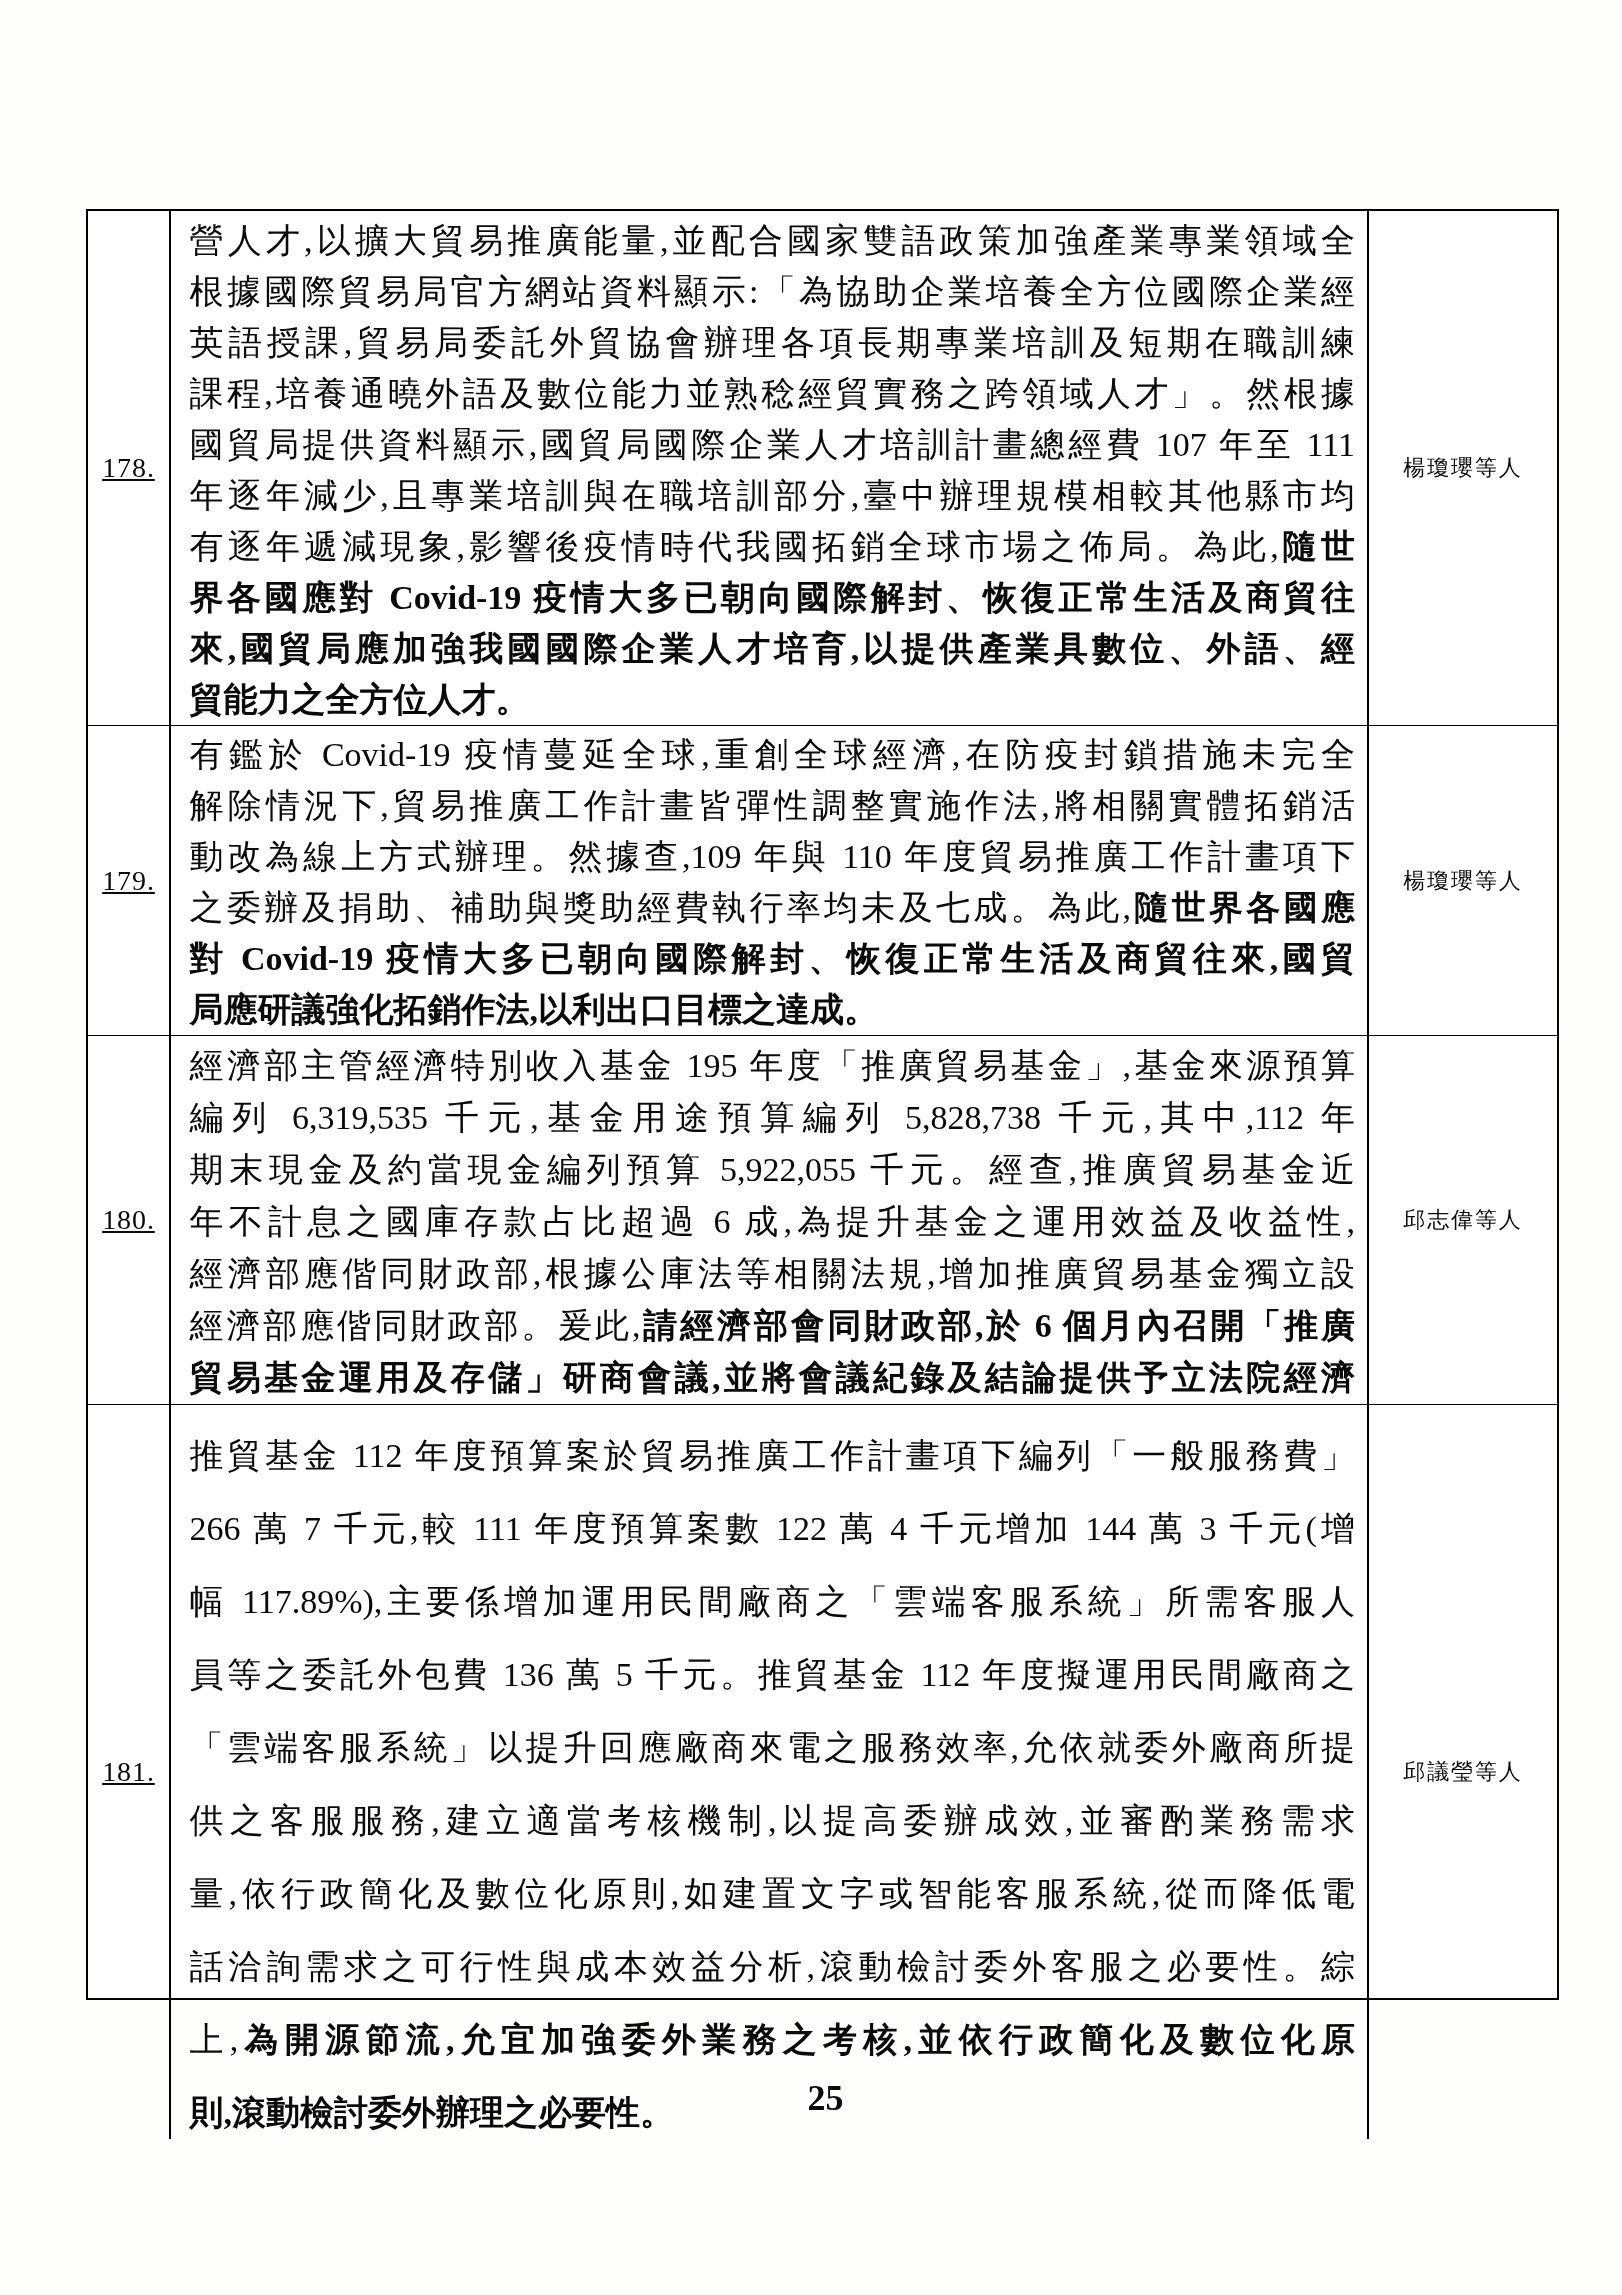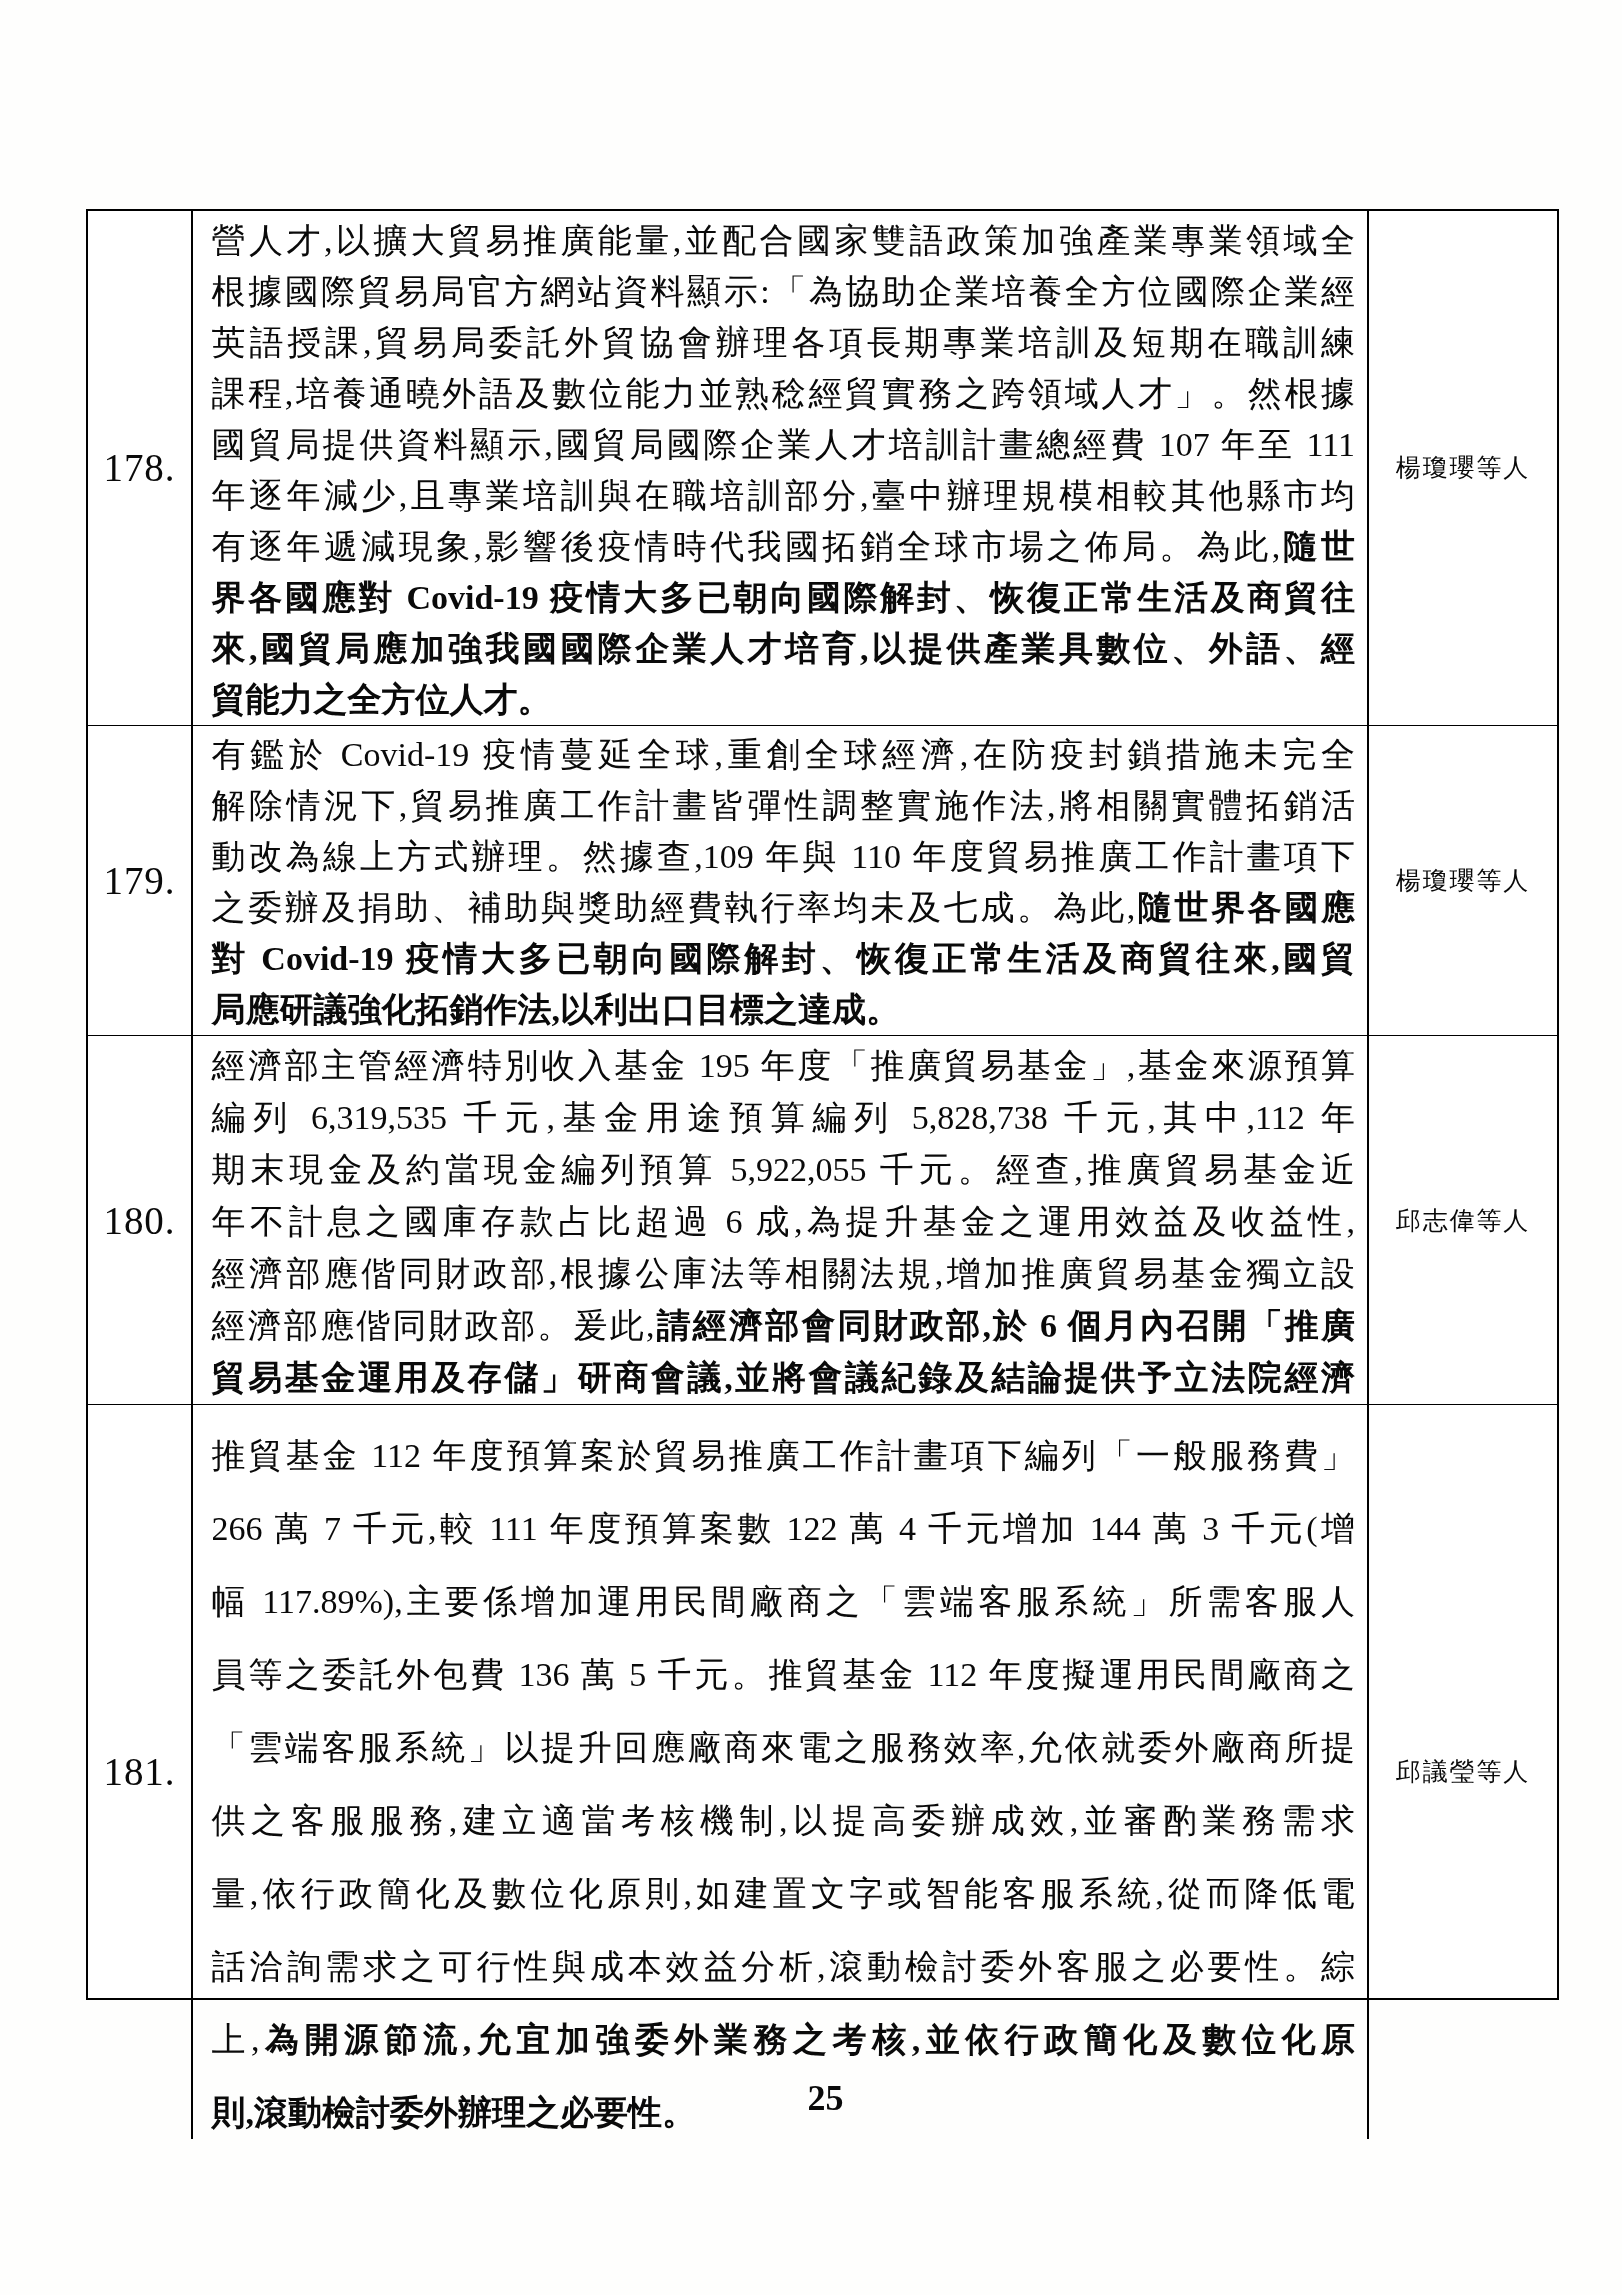--- a/index.html
+++ b/index.html
@@ -33,40 +33,41 @@
     box-sizing: border-box;
     width: 100%;
   }
   .row + .row { border-top: 1.4px solid #000; }
   .r0 { height: 517px; }
   .r1 { height: 311px; }
   .r2 { height: 422px; }
   .r3 { flex: 1; }
   .cell { box-sizing: border-box; }
   .cell.num {
-    width: 105px;
+    width: 83px;
     border-right: 2.3px solid #000;
     display: flex;
     align-items: center;
     justify-content: center;
-    font-size: 39px;
+    font-size: 28px;
     letter-spacing: 0.9px;
+    text-decoration: underline;
   }
   .cell.content {
     flex: 1;
     padding: 3.7px 12px 0 18.6px;
     overflow: hidden;
   }
   .cell.proposer {
     width: 190px;
     border-left: 2.3px solid #000;
     display: flex;
     align-items: center;
     justify-content: center;
-    font-size: 25px;
+    font-size: 22px;
     letter-spacing: 1.9px;
     white-space: nowrap;
   }
   .line {
     font-size: 34px;
     text-align: justify;
     text-align-last: justify;
     text-justify: inter-character;
     white-space: normal;
   }

